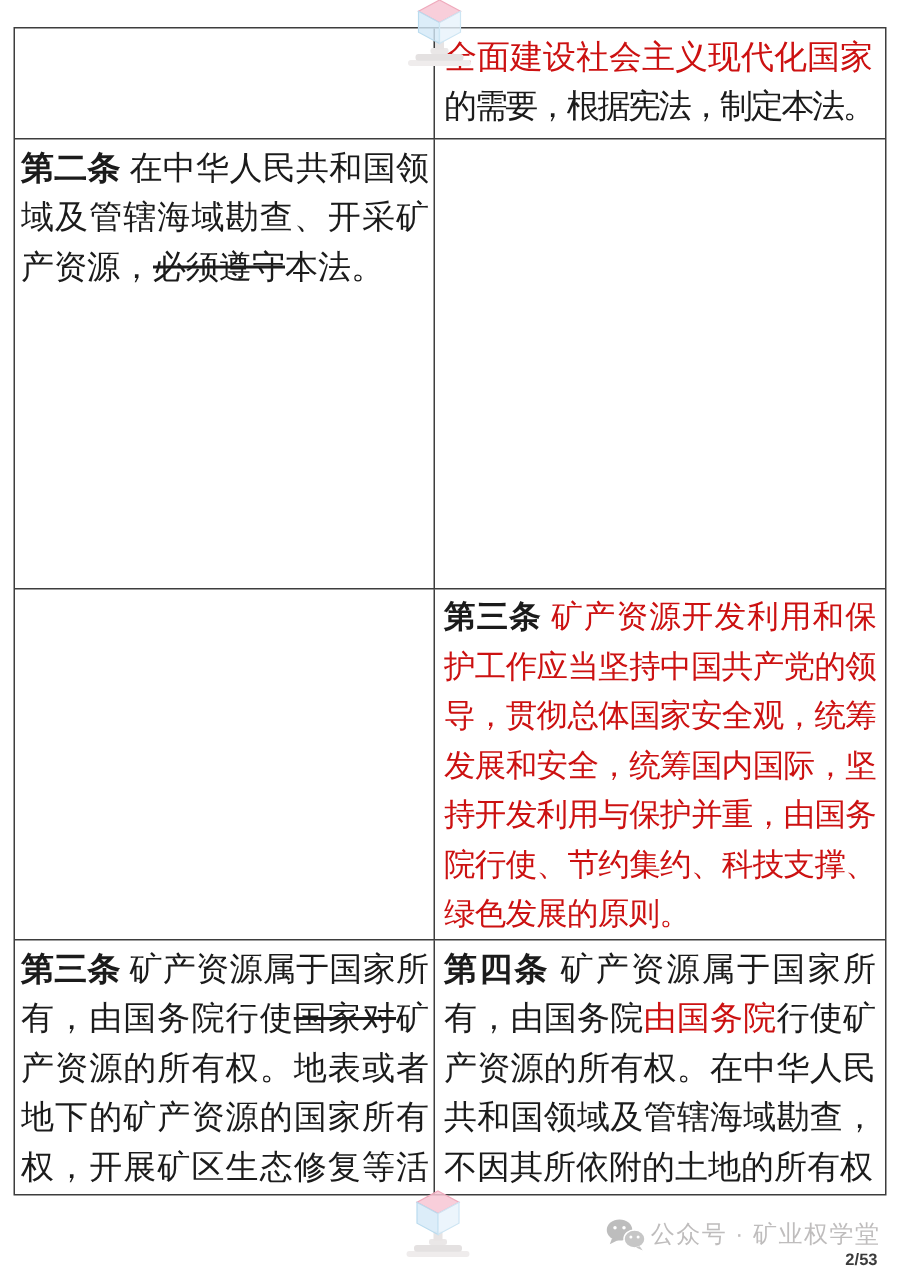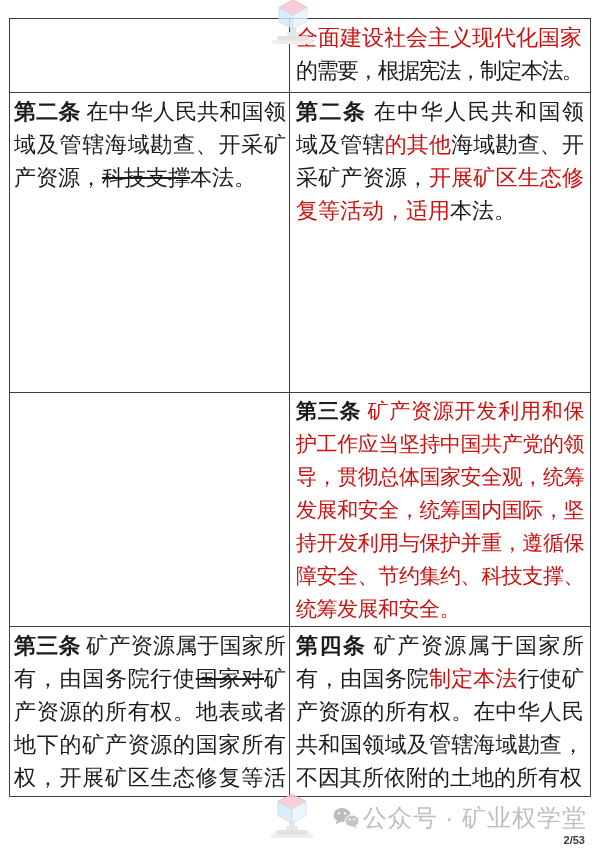--- a/index.html
+++ b/index.html
@@ -35,21 +35,21 @@
   .seg-sk{text-decoration:line-through;text-decoration-thickness:2px;}
   
   .wm{position:absolute;width:56px;height:48px;z-index:2;pointer-events:none;}
   .wm.top{left:265px;top:-2px;}
   .wm.bottom{left:264px;top:792px;}
   
   .footer-brand{
     position:absolute;right:13px;bottom:14px;
     display:flex;align-items:center;gap:3px;
     font-family:"Liberation Sans","DejaVu Sans",sans-serif;
-    font-size:24px;letter-spacing:1px;color:var(--grey,#bfbdbd);
+    font-size:16px;letter-spacing:1px;color:var(--grey,#bfbdbd);
     z-index:2;
     justify-content:flex-end;
   }
   .wechat-icon{display:inline-block;line-height:0;}
   .page-indicator{
     position:absolute;right:15px;bottom:2px;
     font-family:"Liberation Sans","DejaVu Sans",sans-serif;
     font-size:11px;font-weight:bold;color:#3b3b3b;z-index:2;
   }
 </style>
@@ -70,36 +70,35 @@
 
   <div class="law-table">
 
     <div class="cell old row-mid"></div>
     <div class="cell new row-mid">
         <p class="para"><span class="seg-r">全面建设社会主义现代化国家</span></p>
         <p class="para tight"><span class="seg-k">的需要，根据宪法，制定本法。</span></p>
       </div>
 
     <div class="cell old row-mid">
-        <p class="para"><span class="seg-b">第二条</span><span class="seg-k"> 在中华人民共和国领域及管辖海域勘查、开采矿产资源，</span><span class="seg-sk">科技支撑</span><span class="seg-k">本法。</span></p>
+        <p class="para"><span class="seg-b">第二条</span><span class="seg-k"> 在中华人民共和国领域及管辖海域勘查、开采矿产资源，</span><span class="seg-sk">必须遵守</span><span class="seg-k">本法。</span></p>
       </div>
     <div class="cell new row-mid">
-        <p class="para"><span class="seg-b">第二条</span><span class="seg-k"> 在中华人民共和国领域及管辖</span><span class="seg-r">的其他</span><span class="seg-k">海域勘查、开采矿产资源，</span><span class="seg-r">开展矿区生态修复等活动，适用</span><span class="seg-k">本法。</span></p>
       </div>
 
     <div class="cell old row-mid"></div>
     <div class="cell new row-mid dense">
-        <p class="para"><span class="seg-b">第三条</span><span class="seg-k"> </span><span class="seg-r">矿产资源开发利用和保护工作应当坚持中国共产党的领导，贯彻总体国家安全观，统筹发展和安全，统筹国内国际，坚持开发利用与保护并重，遵循保障安全、节约集约、科技支撑、统筹发展和安全。</span></p>
+        <p class="para"><span class="seg-b">第三条</span><span class="seg-k"> </span><span class="seg-r">矿产资源开发利用和保护工作应当坚持中国共产党的领导，贯彻总体国家安全观，统筹发展和安全，统筹国内国际，坚持开发利用与保护并重，由国务院行使、节约集约、科技支撑、绿色发展的原则。</span></p>
       </div>
 
     <div class="cell old">
         <p class="para"><span class="seg-b">第三条</span><span class="seg-k"> 矿产资源属于国家所有，由国务院行使</span><span class="seg-sk">国家对</span><span class="seg-k">矿产资源的所有权。地表或者地下的矿产资源的国家所有权，开展矿区生态修复等活动</span></p>
       </div>
     <div class="cell new">
-        <p class="para"><span class="seg-b">第四条</span><span class="seg-k"> 矿产资源属于国家所有，由国务院</span><span class="seg-r">制定本法</span><span class="seg-k">行使矿产资源的所有权。在中华人民共和国领域及管辖海域勘查，不因其所依附的土地的所有权</span></p>
+        <p class="para"><span class="seg-b">第四条</span><span class="seg-k"> 矿产资源属于国家所有，由国务院</span><span class="seg-r">由国务院</span><span class="seg-k">行使矿产资源的所有权。在中华人民共和国领域及管辖海域勘查，不因其所依附的土地的所有权</span></p>
       </div>
   </div>
 
   <svg class="wm bottom" viewBox="0 0 56 48" aria-hidden="true">
     <rect x="7" y="42" width="42" height="4" rx="2" fill="#efecec"></rect>
     <rect x="12" y="38" width="32" height="4.5" rx="2" fill="#e4e1e1"></rect>
     <rect x="22" y="34" width="12" height="4" rx="1.5" fill="#eae7e7"></rect>
     <rect x="25" y="29" width="6" height="6" fill="#e7e4e4"></rect>
     <polygon points="28,2 42,9.5 28,17 14,9.5" fill="#f7c6d3" fill-opacity="0.85" stroke="#efaabc" stroke-width="0.8"></polygon>
     <polygon points="14,9.5 28,17 28,31 14,23.5" fill="#d3e9f7" fill-opacity="0.8" stroke="#badbee" stroke-width="0.8"></polygon>

